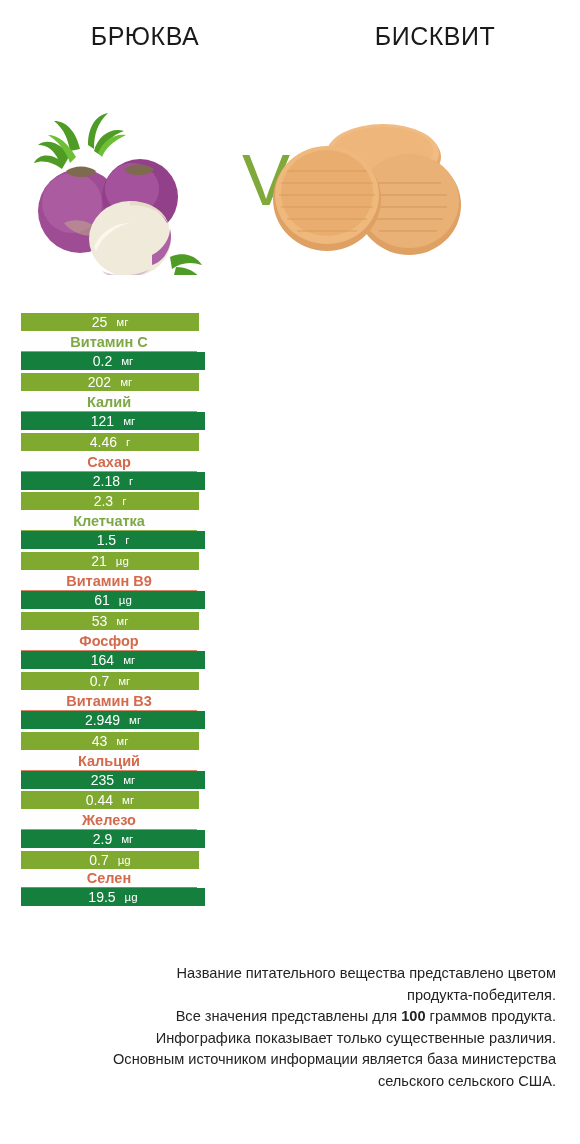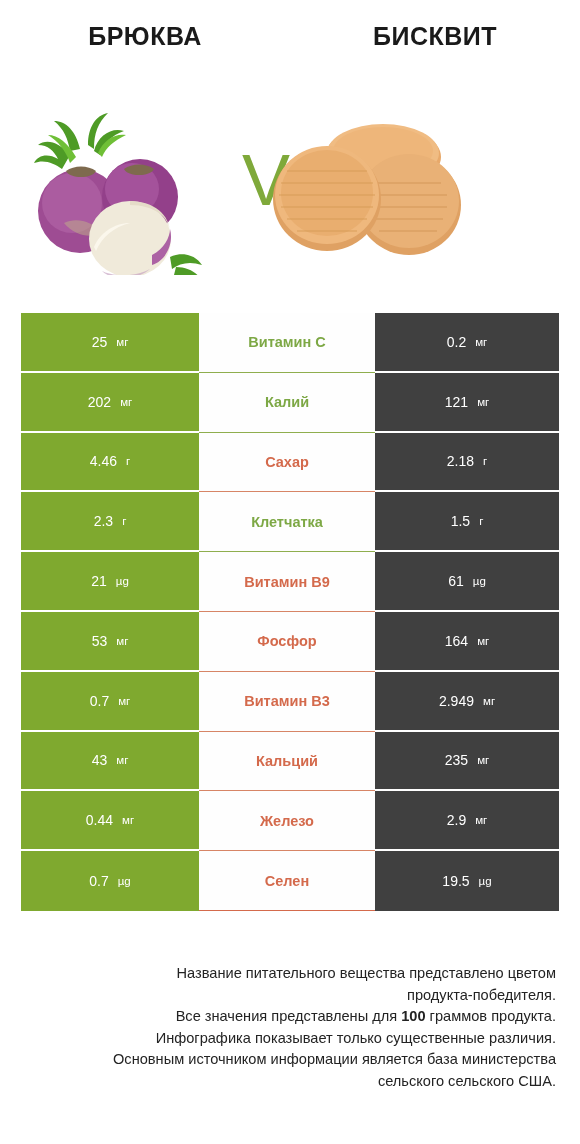--- a/index.html
+++ b/index.html
@@ -25,21 +25,21 @@
     width: 580px;
     height: 44px;
     display: flex;
   }
   .title {
     flex: 1 1 50%;
     text-align: center;
     font-size: 25px;
     letter-spacing: 0.5px;
     color: #1a1a1a;
-    font-weight: 700;
+    font-weight: 400;
     line-height: 36px;
   }
 
   
   .hero {
     position: absolute;
     top: 95px;
     left: 0;
     width: 504px;
     height: 185px;
@@ -79,20 +79,21 @@
     left: 21px;
     top: 313px;
     width: 538px;
     height: 598px;
   }
   .row {
     position: relative;
     display: flex;
     height: 59.8px;
     width: 100%;
+    flex-direction: column;
   }
   .cell {
     display: flex;
     align-items: center;
     justify-content: center;
     font-size: 14px;
     line-height: 18px;
     white-space: nowrap;
   }
   .cell-left {
@@ -102,21 +103,21 @@
     border-bottom: 2px solid #ffffff;
   }
   .cell-mid {
     width: 176px;
     background: #fefefe;
     font-weight: 700;
     font-size: 14.5px;
   }
   .cell-right {
     width: 184px;
-    background: #404040;
+    background: #15803d;
     color: #ffffff;
     border-bottom: 2px solid #ffffff;
   }
   .row:last-child .cell-left,
   .row:last-child .cell-right { border-bottom: none; }
 
   .cell-mid { border-bottom: 1px solid transparent; }
   .mid-green { color: #7DA845; border-bottom-color: #8FAE4E; }
   .mid-orange { color: #D46A4C; border-bottom-color: #D78566; }
   .row:last-child .cell-mid { border-bottom: 1px solid; }

